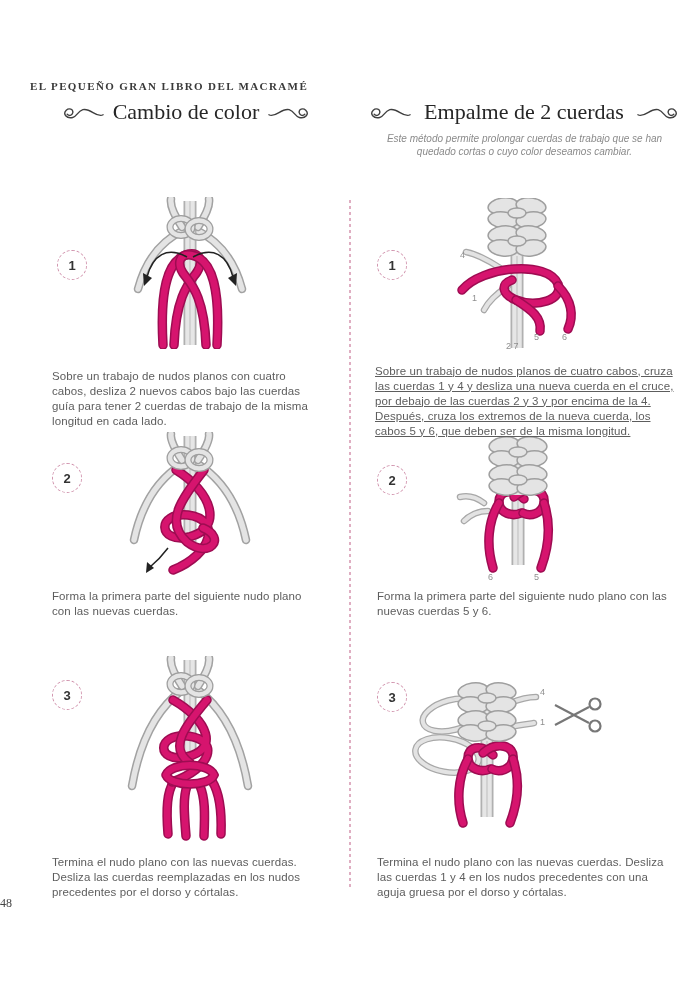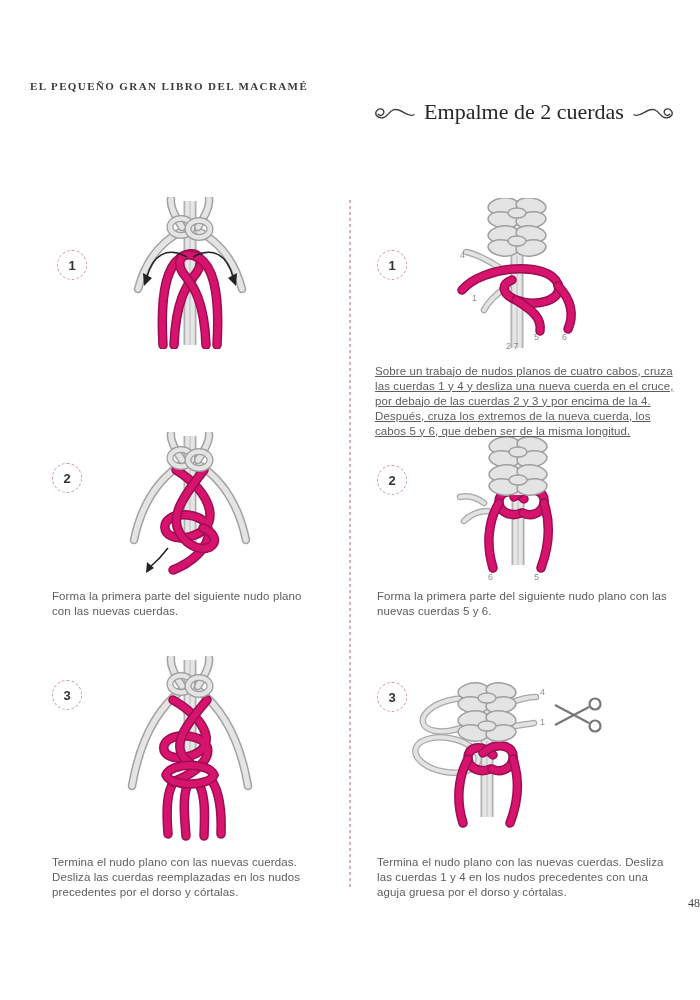--- a/index.html
+++ b/index.html
@@ -2,36 +2,36 @@
 <html><head>
 <meta charset="utf-8">
 <style>
   html,body{margin:0;padding:0;background:#fff;}
   .page{position:relative;width:700px;height:1000px;background:#ffffff;overflow:hidden;
         font-family:"Liberation Sans",sans-serif;color:#5d5d5d;}
   .book-header{position:absolute;left:30px;top:80px;font-family:"Liberation Serif",serif;
         font-size:11px;font-weight:bold;letter-spacing:1.4px;color:#3a3a3a;}
   .title-row{position:absolute;top:99px;display:flex;align-items:center;justify-content:center;gap:9px;}
   .title-row.left{left:30px;width:312px;}
-  .title-row.right{left:365px;width:318px;}
+  .title-row.right{left:365px;width:318px;justify-content:space-between;}
   .col-title{font-family:"Liberation Serif",serif;font-size:22px;color:#262626;white-space:nowrap;}
   .flourish{flex:0 0 auto;}
   .subtitle{position:absolute;font-size:10px;font-style:italic;color:#8a8a8a;text-align:center;line-height:13px;}
   .subtitle.left{left:42px;top:132px;width:280px;}
   .subtitle.right{left:382px;top:132px;width:285px;}
   .divider{position:absolute;left:349px;top:200px;width:2px;height:690px;
         background:repeating-linear-gradient(to bottom,#dfaec2 0 3px,transparent 3px 6px);}
   .badge{position:absolute;width:30px;height:30px;border-radius:50%;border:1.5px dashed #d193ad;
         background:#fff;display:flex;align-items:center;justify-content:center;
         font-size:13px;font-weight:bold;color:#333;box-sizing:border-box;}
   .caption{position:absolute;font-size:11.5px;line-height:15px;color:#5d5d5d;letter-spacing:.1px;}
   .fig{position:absolute;}
   .fig svg{position:absolute;left:0;top:0;}
   .fig-label{position:absolute;font-size:9px;color:#8f8f8f;white-space:nowrap;}
-  .page-number{position:absolute;left:0;top:896px;width:100%;text-align:right;
+  .page-number{position:absolute;left:0;top:896px;width:100%;text-align:left;
         font-family:"Liberation Serif",serif;font-size:12px;color:#444;}
   
   svg .rodO{stroke:#b0b0b0;stroke-width:13;fill:none;}
   svg .rodI{stroke:#e6e6e6;stroke-width:9.5;fill:none;}
   svg .seam{stroke:#bdbdbd;stroke-width:1;fill:none;}
   svg .gO{stroke:#a2a2a2;stroke-width:8.5;fill:none;stroke-linecap:round;}
   svg .gI{stroke:#e4e4e4;stroke-width:5.5;fill:none;stroke-linecap:round;}
   svg .gOt{stroke:#a8a8a8;stroke-width:6.5;fill:none;stroke-linecap:round;}
   svg .gIt{stroke:#e3e3e3;stroke-width:4;fill:none;stroke-linecap:round;}
   svg .kO{stroke:#9e9e9e;stroke-width:7;fill:none;}
@@ -70,30 +70,40 @@
         <line class="sciz" x1="5" y1="28" x2="39" y2="10"></line>
         <circle class="sciz" cx="45" cy="29" r="5.5"></circle>
         <circle class="sciz" cx="45" cy="7" r="5.5"></circle>
       </g>
       <path id="flourish" d="M1,13 C8,17 15,5 23,7.5 C29,9.5 29.5,15 34,16 C41,17.5 45,12 41,8 C38,5.2 33,7 34,11 C34.8,14 38,14.5 40,12.5"></path>
     </defs>
   </svg>
 
   <div class="book-header">EL PEQUEÑO GRAN LIBRO DEL MACRAMÉ</div>
 
+  <div class="title-row left">
+    <svg class="flourish" width="46" height="20" viewBox="0 0 50 20">
+      <use href="#flourish" class="flr" transform="scale(-1,1) translate(-50,0)"></use>
+    </svg>
+    <div class="col-title">Cambio de color</div>
+    <svg class="flourish" width="46" height="20" viewBox="0 0 50 20">
+      <use href="#flourish" class="flr"></use>
+    </svg>
+  </div>
 
   <div class="title-row right">
     <svg class="flourish" width="46" height="20" viewBox="0 0 50 20">
       <use href="#flourish" class="flr" transform="scale(-1,1) translate(-50,0)"></use>
     </svg>
     <div class="col-title">Empalme de 2 cuerdas</div>
     <svg class="flourish" width="46" height="20" viewBox="0 0 50 20">
       <use href="#flourish" class="flr"></use>
     </svg>
   </div>
+  <div class="subtitle right">Este método permite prolongar cuerdas de trabajo que se han quedado cortas o cuyo color deseamos cambiar.</div>
 
   <div class="divider"></div>
 
   <div class="badge" style="left:57px;top:250px;">
     <span>1</span>
   </div>
   <div class="fig" style="left:70px;top:197px;width:245px;height:152px;">
     <svg width="245" height="152" viewBox="0 0 245 152">
       <path class="gO" d="M112,34 C92,44 76,62 68,92"></path>
         <path class="gI" d="M112,34 C92,44 76,62 68,92"></path>
@@ -115,20 +125,21 @@
       <ellipse class="kO" cx="129" cy="32" rx="11" ry="8.5"></ellipse>
         <ellipse class="kI" cx="129" cy="32" rx="11" ry="8.5"></ellipse>
       <g>
         <path class="arr" d="M117,60 C97,49 83,58 77,80"></path>
         <polygon class="arrh" points="73,76 82,81 74,89"></polygon>
         <path class="arr" d="M123,60 C143,49 157,58 163,80"></path>
         <polygon class="arrh" points="167,76 158,81 166,89"></polygon>
       </g>
     </svg>
   </div>
+  <p class="caption" style="left:52px;top:357px;width:268px;">Sobre un trabajo de nudos planos con cuatro cabos, desliza 2 nuevos cabos bajo las cuerdas guía para tener 2 cuerdas de trabajo de la misma longitud en cada lado.</p>
 
   <div class="badge" style="left:52px;top:463px;">
     <span>2</span>
   </div>
   <div class="fig" style="left:70px;top:432px;width:245px;height:150px;">
     <svg width="245" height="150" viewBox="0 0 245 150">
       <path class="gO" d="M112,32 C90,46 72,70 64,108"></path>
         <path class="gI" d="M112,32 C90,46 72,70 64,108"></path>
       <path class="gO" d="M128,32 C150,46 168,70 176,108"></path>
         <path class="gI" d="M128,32 C150,46 168,70 176,108"></path>

